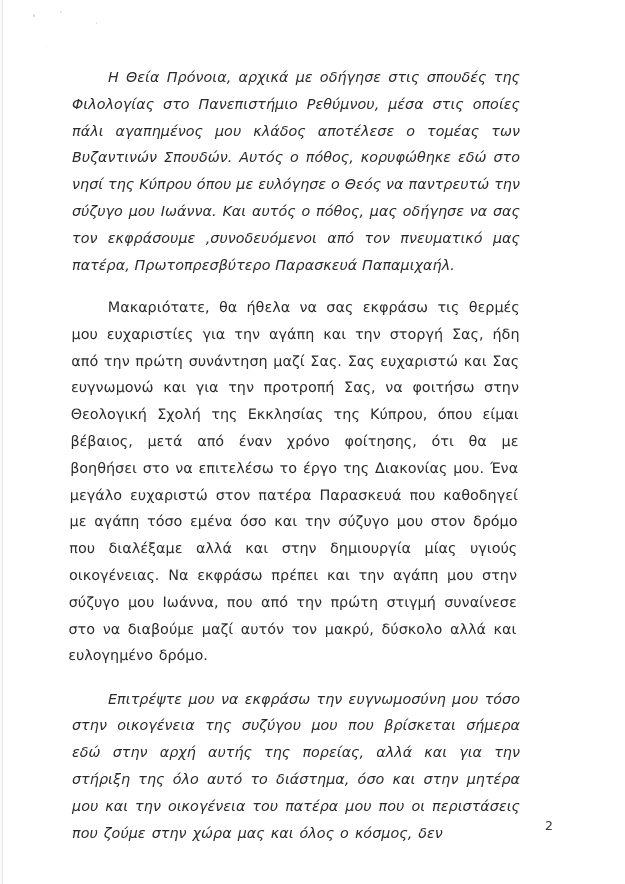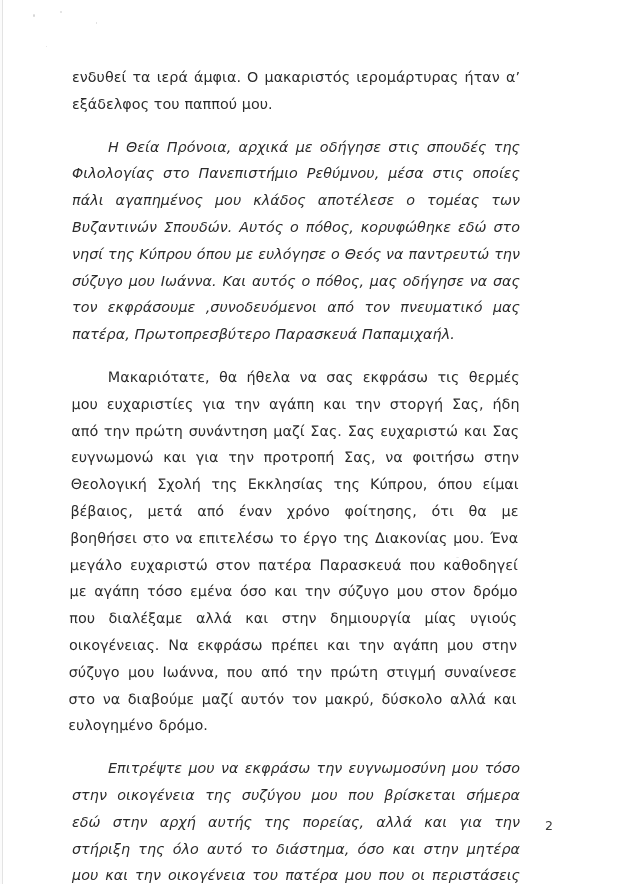--- a/index.html
+++ b/index.html
@@ -117,21 +117,20 @@
 
   <div class="speck s1"></div>
   <div class="speck s2"></div>
   <div class="speck s3"></div>
   <div class="speck s4"></div>
   <div class="speck s5"></div>
   <div class="speck s6"></div>
 
   <div class="textblock">
 
-    <p class="para gap-after nolaststretch">ενδυθεί τα ιερά άμφια. Ο μακαριστός ιερομάρτυρας ήταν α’ εξάδελφος του παππού μου.</p>
 
     <p class="para indent gap-after nolaststretch">Η Θεία Πρόνοια, αρχικά με οδήγησε στις σπουδές της Φιλολογίας στο Πανεπιστήμιο Ρεθύμνου, μέσα στις οποίες πάλι αγαπημένος μου κλάδος αποτέλεσε ο τομέας των Βυζαντινών Σπουδών. Αυτός ο πόθος, κορυφώθηκε εδώ στο νησί της Κύπρου όπου με ευλόγησε ο Θεός να παντρευτώ την σύζυγο μου Ιωάννα. Και αυτός ο πόθος, μας οδήγησε να σας τον  εκφράσουμε ,συνοδευόμενοι από τον πνευματικό μας πατέρα, Πρωτοπρεσβύτερο Παρασκευά Παπαμιχαήλ.</p>
 
     <p class="para indent oblique gap-after nolaststretch">Μακαριότατε, θα ήθελα να σας εκφράσω τις θερμές μου ευχαριστίες για την αγάπη και την στοργή Σας, ήδη από την πρώτη συνάντηση μαζί Σας. Σας ευχαριστώ και Σας ευγνωμονώ και για την προτροπή Σας,  να φοιτήσω στην Θεολογική Σχολή της Εκκλησίας της Κύπρου, όπου είμαι βέβαιος, μετά από έναν χρόνο φοίτησης, ότι θα με βοηθήσει  στο να επιτελέσω το έργο της Διακονίας μου. Ένα μεγάλο ευχαριστώ στον πατέρα Παρασκευά που καθοδηγεί με αγάπη τόσο εμένα όσο και την σύζυγο μου στον δρόμο που διαλέξαμε αλλά και στην δημιουργία μίας υγιούς οικογένειας. Να εκφράσω πρέπει και  την αγάπη μου στην σύζυγο μου Ιωάννα, που από την πρώτη στιγμή συναίνεσε στο να διαβούμε μαζί αυτόν τον μακρύ, δύσκολο αλλά και ευλογημένο δρόμο.</p>
 
     <p class="para indent loose nolaststretch">Επιτρέψτε μου να εκφράσω την ευγνωμοσύνη μου τόσο στην οικογένεια της συζύγου μου που βρίσκεται σήμερα εδώ στην αρχή αυτής της πορείας, αλλά και για την στήριξη της όλο αυτό το διάστημα, όσο και στην μητέρα μου και την οικογένεια του πατέρα μου που οι περιστάσεις που ζούμε στην χώρα μας   και όλος ο κόσμος, δεν</p>
 
   </div>
 
   <div class="page-number">2</div>

